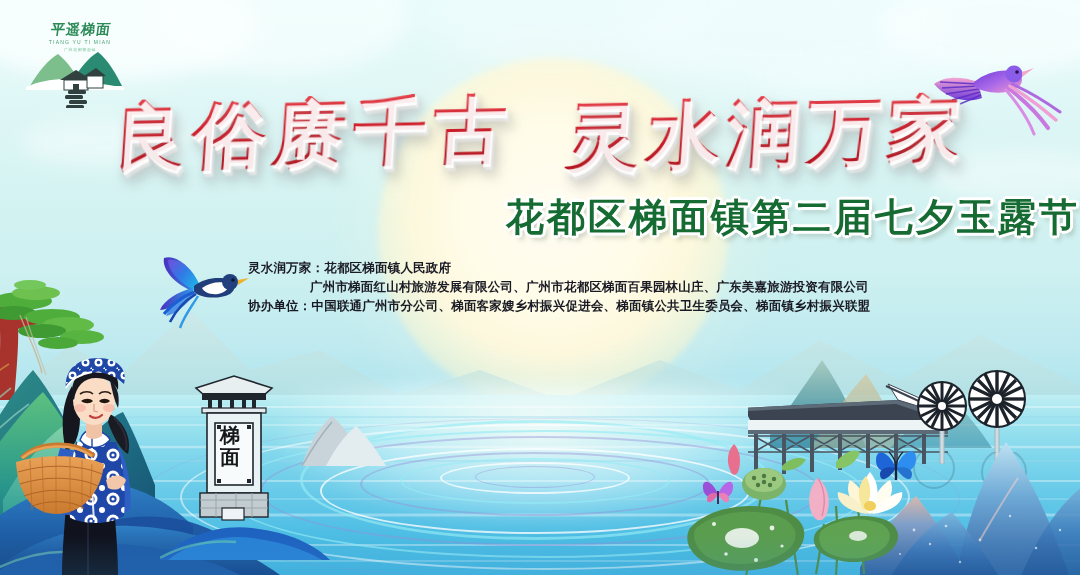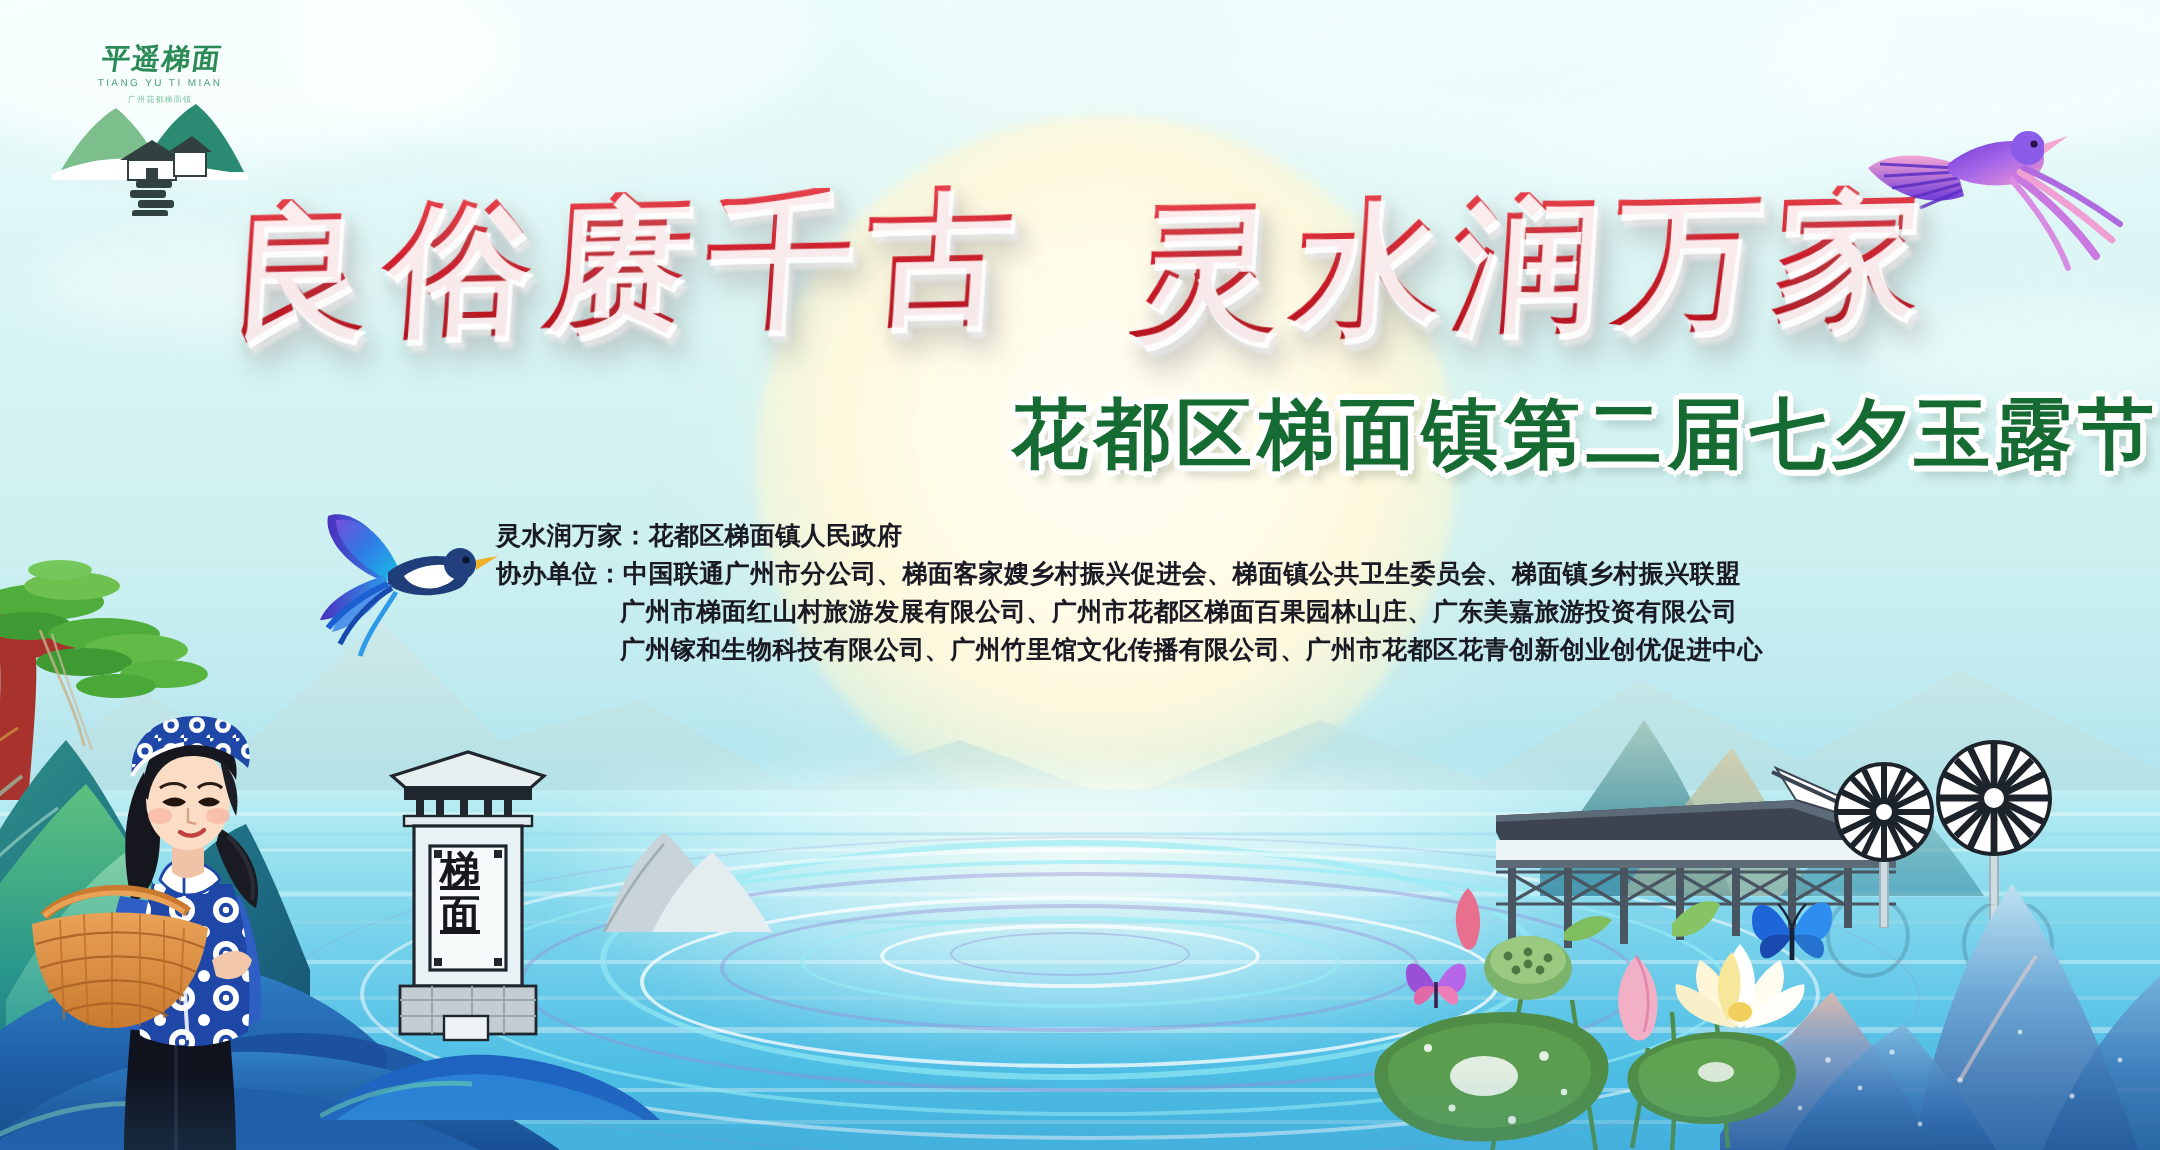--- a/index.html
+++ b/index.html
@@ -96,21 +96,21 @@
   #logo-sub{
     position:absolute;left:20px;top:31px;width:72px;text-align:center;
     font-size:4px;color:#7cc49d;letter-spacing:.6px;
   }
 
   
   #pillar{position:absolute;left:186px;top:368px;width:96px;height:160px;}
   #pillar-text{
     position:absolute;left:27px;top:56px;width:34px;
     font-family:"DejaVu Serif","Liberation Serif",serif;
-    font-size:20px;line-height:22px;font-weight:bold;color:#16181c;text-align:center;text-decoration:underline;
+    font-size:20px;line-height:22px;font-weight:bold;color:#16181c;text-align:center;
   }
 
   
   #woman{position:absolute;left:14px;top:356px;width:160px;height:219px;}
 
   
   .nosel{user-select:none;}
 </style>
 </head>
 <body>
@@ -537,23 +537,22 @@
 
   <div id="title-row">
     <div class="title-part">良俗赓千古</div>
     <div class="title-part">灵水润万家</div>
   </div>
 
   <div id="subtitle">花都区梯面镇第二届七夕玉露节</div>
 
   <div id="credits">
       <div class="ln">灵水润万家：花都区梯面镇人民政府</div>
+      <div class="ln indent">广州市梯面红山村旅游发展有限公司、广州市花都区梯面百果园林山庄、广东美嘉旅游投资有限公司</div>
       <div class="ln">协办单位：中国联通广州市分公司、梯面客家嫂乡村振兴促进会、梯面镇公共卫生委员会、梯面镇乡村振兴联盟</div>
-      <div class="ln indent">广州市梯面红山村旅游发展有限公司、广州市花都区梯面百果园林山庄、广东美嘉旅游投资有限公司</div>
-      <div class="ln indent">广州镓和生物科技有限公司、广州竹里馆文化传播有限公司、广州市花都区花青创新创业创优促进中心</div>
     </div>
 
   <div id="pillar">
     <svg style="position:absolute;left:0;top:0;width:96px;height:160px;" viewBox="0 0 96 160">
 
       <path d="M10,20 L48,8 L86,20 L78,27 L18,27 Z" fill="#e8eff1" stroke="#20262d" stroke-width="1.6"></path>
       <rect x="16" y="25" width="64" height="7" fill="#20262d"></rect>
       <g fill="#20262d">
         <rect x="22" y="32" width="4" height="9"></rect>
           <rect x="32" y="32" width="4" height="9"></rect>

